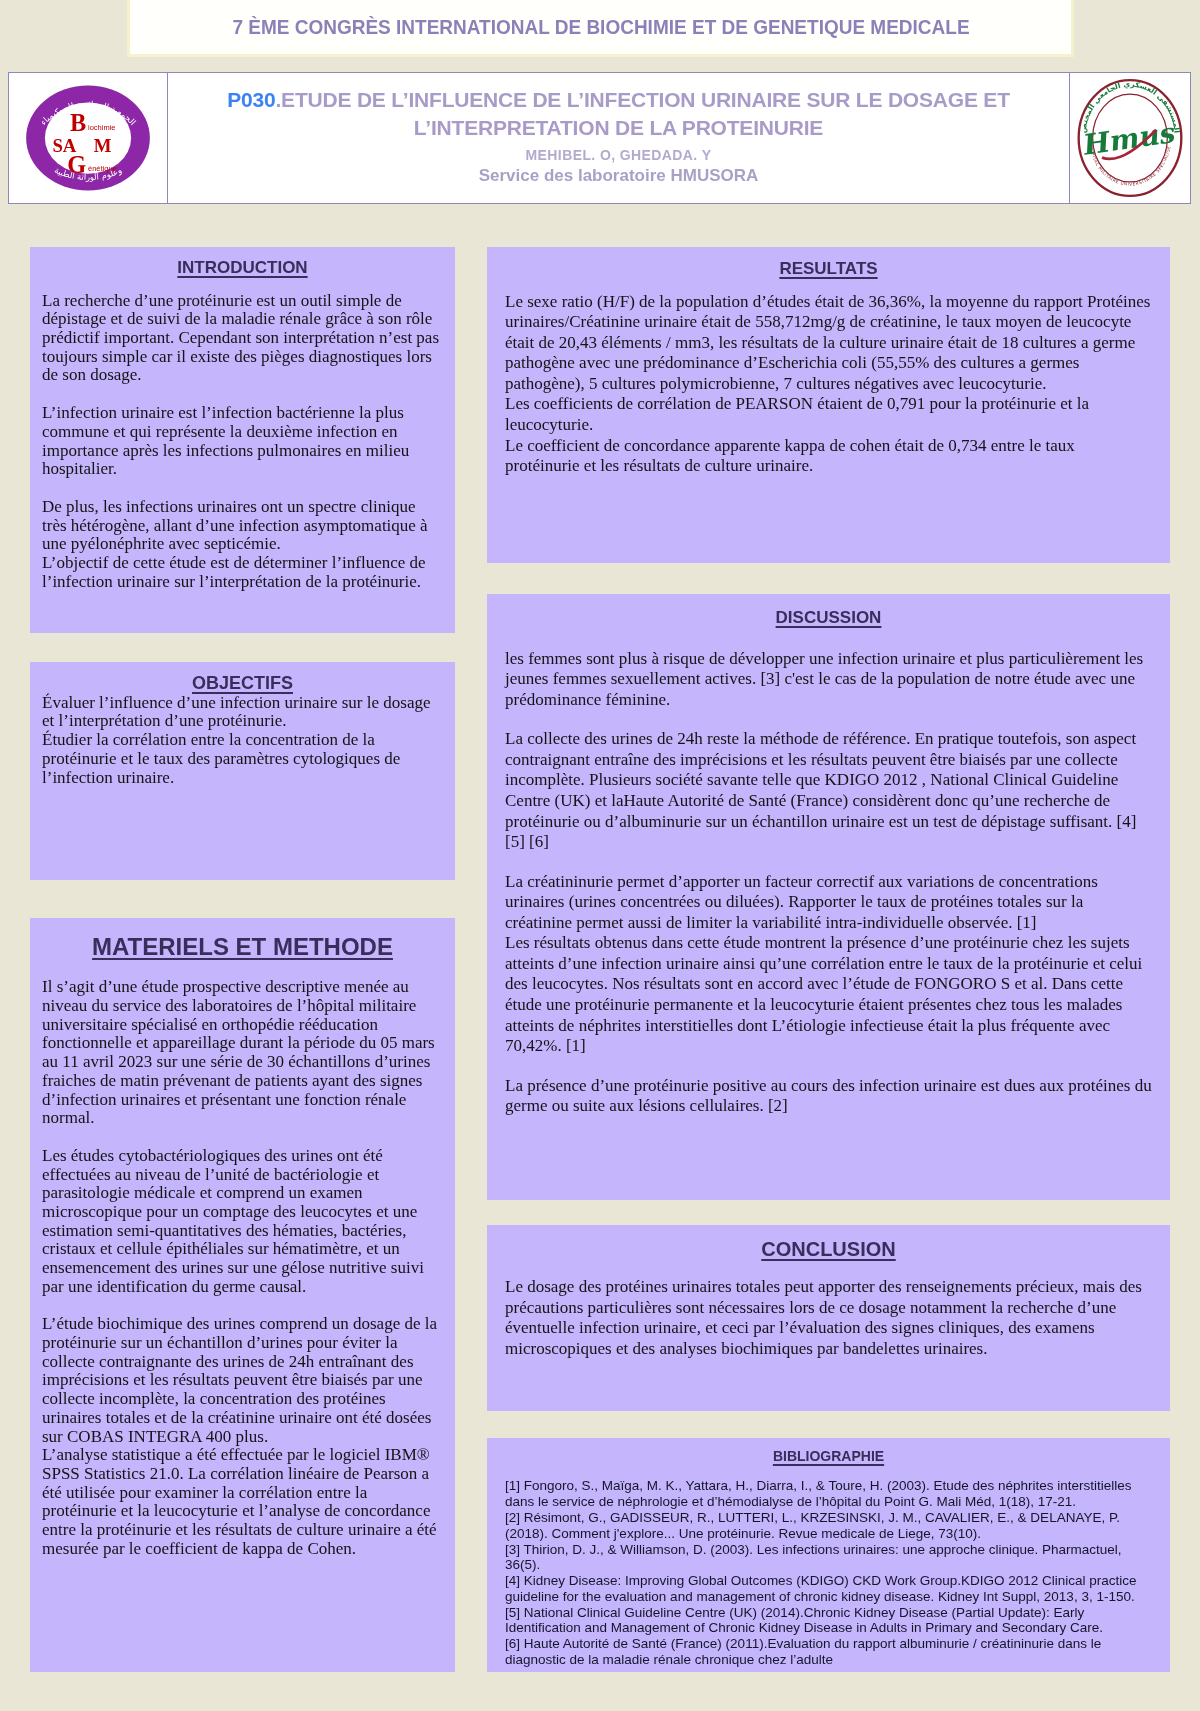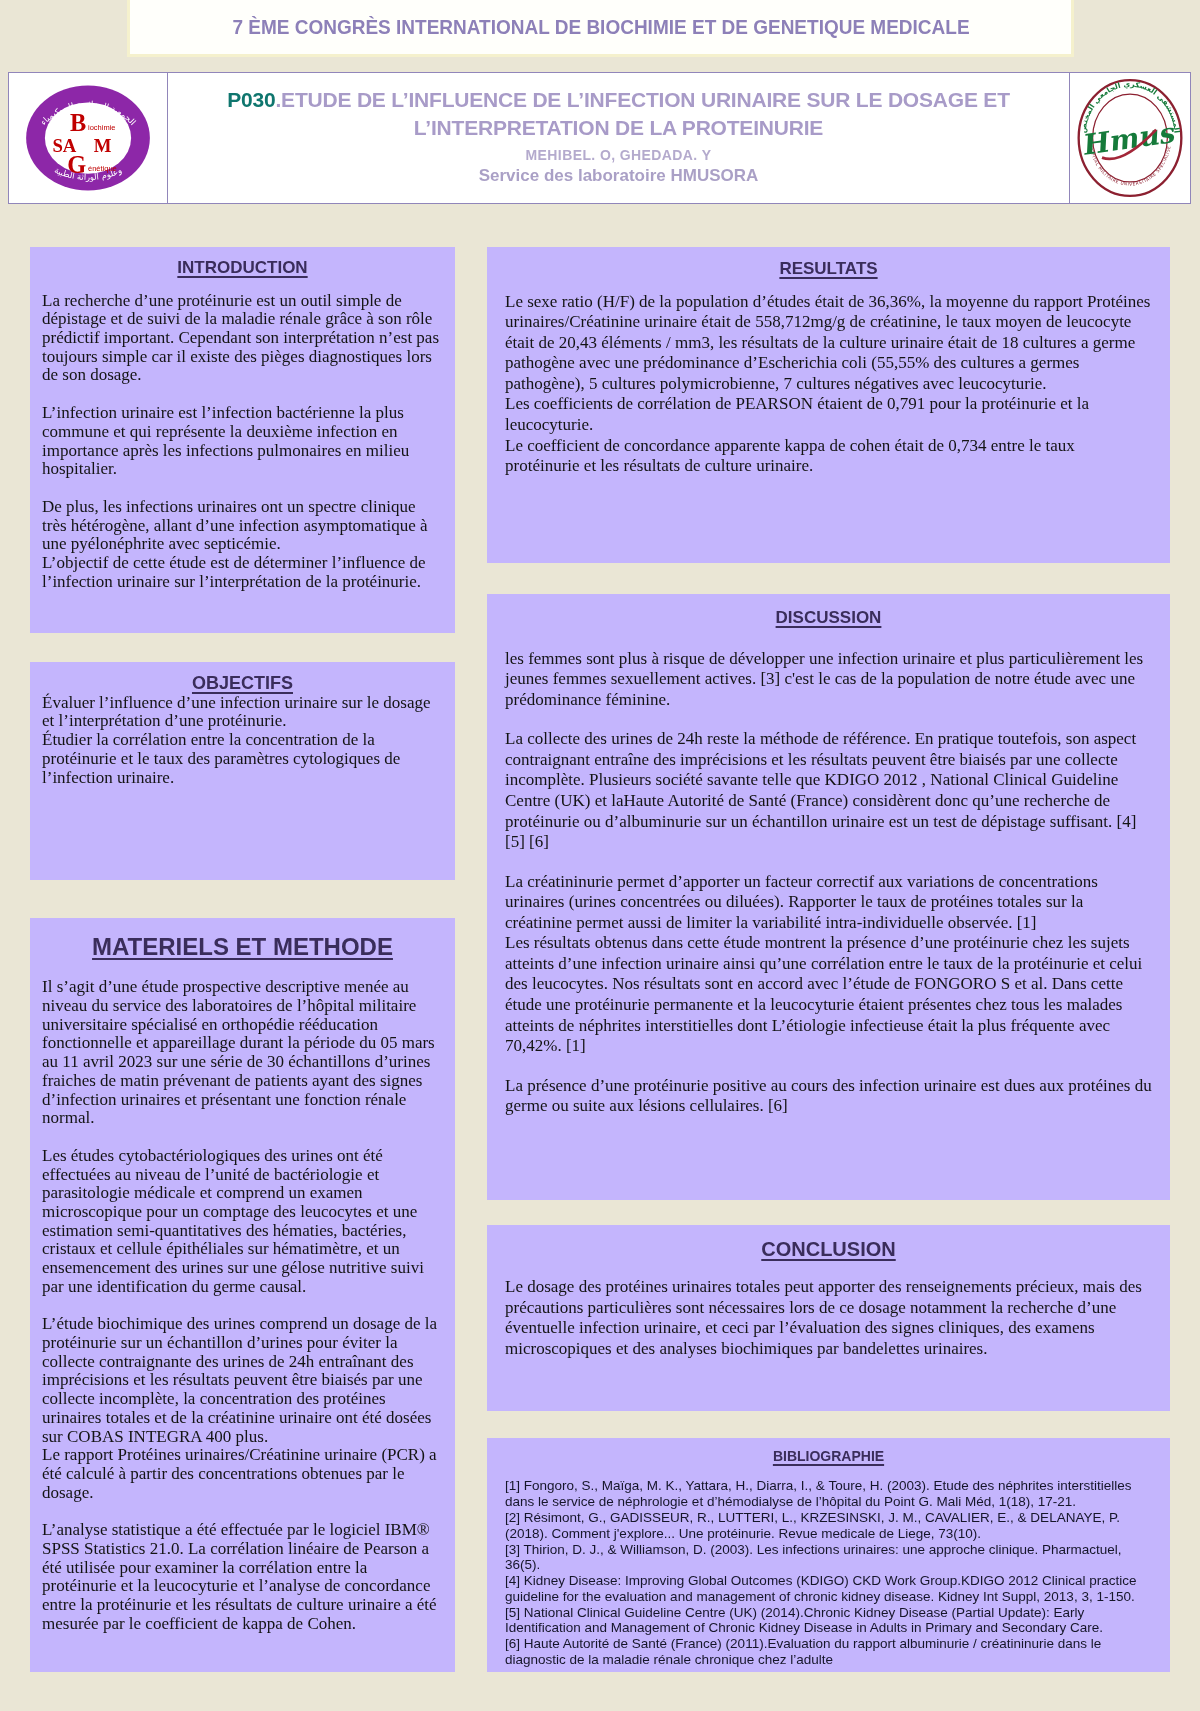--- a/index.html
+++ b/index.html
@@ -32,21 +32,21 @@
   }
   .cell { box-sizing:border-box; }
   .cell-left  { width:159px; border-right:1px solid #9186ba; display:flex; align-items:center; justify-content:center; }
   .cell-center{ flex:1; text-align:center; padding-top:13px; }
   .cell-right { width:121px; border-left:1px solid #9186ba; display:flex; align-items:center; justify-content:center; overflow:hidden; }
   .poster-title {
     font-family:"Liberation Sans", sans-serif; font-weight:bold;
     font-size:21px; line-height:1.32; letter-spacing:-0.2px;
     color:#a89bc8; padding:0 28px;
   }
-  .pid { color:#0f766e; }
+  .pid { color:#3b82f6; }
   .authors {
     font-family:"Liberation Sans", sans-serif; font-weight:bold;
     font-size:14px; color:#b4aacd; margin-top:6px; letter-spacing:0.4px;
   }
   .affiliation {
     font-family:"Liberation Sans", sans-serif; font-weight:bold;
     font-size:17px; color:#aaa0c6; margin-top:3px;
   }
 
   
@@ -156,38 +156,37 @@
     <div class="heading">OBJECTIFS</div>
     <p class="tight">Évaluer l’influence d’une infection urinaire sur le dosage et l’interprétation d’une protéinurie.</p>
     <p class="tight">Étudier la corrélation entre la concentration de la protéinurie et le taux des paramètres cytologiques de l’infection urinaire.</p>
   </div>
 
   <div class="box body-l" id="box-materiels">
     <div class="heading">MATERIELS ET METHODE</div>
     <p>Il s’agit d’une étude prospective descriptive menée au niveau du service des laboratoires de l’hôpital militaire universitaire spécialisé en orthopédie rééducation fonctionnelle et appareillage durant la période du 05 mars au 11 avril 2023 sur une série de 30 échantillons d’urines fraiches de matin prévenant de patients ayant des signes d’infection urinaires et présentant une fonction rénale normal.</p>
     <p>Les études cytobactériologiques des urines ont été effectuées au niveau de l’unité de bactériologie et parasitologie médicale et comprend un examen microscopique pour un comptage des leucocytes et une estimation semi-quantitatives des hématies, bactéries, cristaux et cellule épithéliales sur hématimètre, et un ensemencement des urines sur une gélose nutritive suivi par une identification du germe causal.</p>
     <p class="tight">L’étude biochimique des urines comprend un dosage de la protéinurie sur un échantillon d’urines pour éviter la collecte contraignante des urines de 24h entraînant des imprécisions et les résultats peuvent être biaisés par une collecte incomplète, la concentration des protéines urinaires totales et de la créatinine urinaire ont été dosées sur COBAS INTEGRA 400 plus.</p>
-    <p>Le rapport Protéines urinaires/Créatinine urinaire (PCR) a été calculé à partir des concentrations obtenues par le dosage.</p>
     <p>L’analyse statistique a été effectuée par le logiciel IBM® SPSS Statistics 21.0. La corrélation linéaire de Pearson a été utilisée pour examiner la corrélation entre la protéinurie et la leucocyturie et l’analyse de concordance entre la protéinurie et les résultats de culture urinaire a été mesurée par le coefficient de kappa de Cohen.</p>
   </div>
 
   <div class="box body-r" id="box-resultats">
     <div class="heading">RESULTATS</div>
     <p>Le sexe ratio (H/F) de la population d’études était de 36,36%, la moyenne du rapport Protéines urinaires/Créatinine urinaire était de 558,712mg/g de créatinine, le taux moyen de leucocyte était de 20,43 éléments / mm3, les résultats de la culture urinaire était de 18 cultures a germe pathogène avec une prédominance d’Escherichia coli (55,55% des cultures a germes pathogène), 5 cultures polymicrobienne, 7 cultures négatives avec leucocyturie.</p>
     <p>Les coefficients de corrélation de PEARSON étaient de 0,791 pour la protéinurie et la leucocyturie.</p>
     <p>Le coefficient de concordance apparente kappa de cohen était de 0,734 entre le taux  protéinurie et les résultats de culture urinaire.</p>
   </div>
 
   <div class="box body-r" id="box-discussion">
     <div class="heading">DISCUSSION</div>
     <p>les femmes sont plus à risque de développer une infection urinaire et plus particulièrement les jeunes femmes sexuellement actives. [3]  c'est le cas de la population de notre étude avec une prédominance féminine.</p>
     <p>La collecte des urines de 24h reste la méthode de référence. En pratique toutefois, son aspect contraignant entraîne des imprécisions et les résultats peuvent être biaisés par une collecte incomplète. Plusieurs société savante telle que KDIGO 2012 , National Clinical Guideline Centre (UK) et laHaute Autorité de Santé (France) considèrent donc qu’une recherche de protéinurie ou d’albuminurie sur un échantillon urinaire est un test de dépistage suffisant. [4] [5] [6]</p>
     <p class="tight">La créatininurie permet d’apporter un facteur correctif aux variations de concentrations urinaires (urines concentrées ou diluées). Rapporter le taux de protéines totales sur la créatinine permet aussi de limiter la variabilité intra-individuelle observée. [1]</p>
     <p>Les résultats obtenus dans cette étude montrent la présence d’une protéinurie chez les sujets atteints d’une infection urinaire ainsi qu’une corrélation entre le taux de la protéinurie et celui des leucocytes. Nos résultats sont en accord avec l’étude de FONGORO S et al. Dans cette étude une protéinurie permanente et la leucocyturie étaient présentes chez tous les malades atteints de néphrites interstitielles dont L’étiologie infectieuse était la plus fréquente avec 70,42%. [1]</p>
-    <p>La présence d’une protéinurie positive au cours des infection urinaire est dues aux protéines du germe ou suite aux lésions cellulaires. [6]</p>
+    <p>La présence d’une protéinurie positive au cours des infection urinaire est dues aux protéines du germe ou suite aux lésions cellulaires. [2]</p>
   </div>
 
   <div class="box body-r" id="box-conclusion">
     <div class="heading">CONCLUSION</div>
     <p>Le dosage des protéines urinaires totales peut apporter des renseignements précieux, mais des précautions particulières sont nécessaires lors de ce dosage notamment la recherche d’une éventuelle infection urinaire, et ceci par l’évaluation des signes cliniques, des examens microscopiques et des analyses biochimiques par bandelettes urinaires.</p>
   </div>
 
   <div class="box biblio-text" id="box-biblio">
     <div class="heading">BIBLIOGRAPHIE</div>
     <p>[1] Fongoro, S., Maïga, M. K., Yattara, H., Diarra, I., &amp; Toure, H. (2003). Etude des néphrites interstitielles dans le service de néphrologie et d’hémodialyse de l’hôpital du Point G. Mali Méd, 1(18), 17-21.</p>

